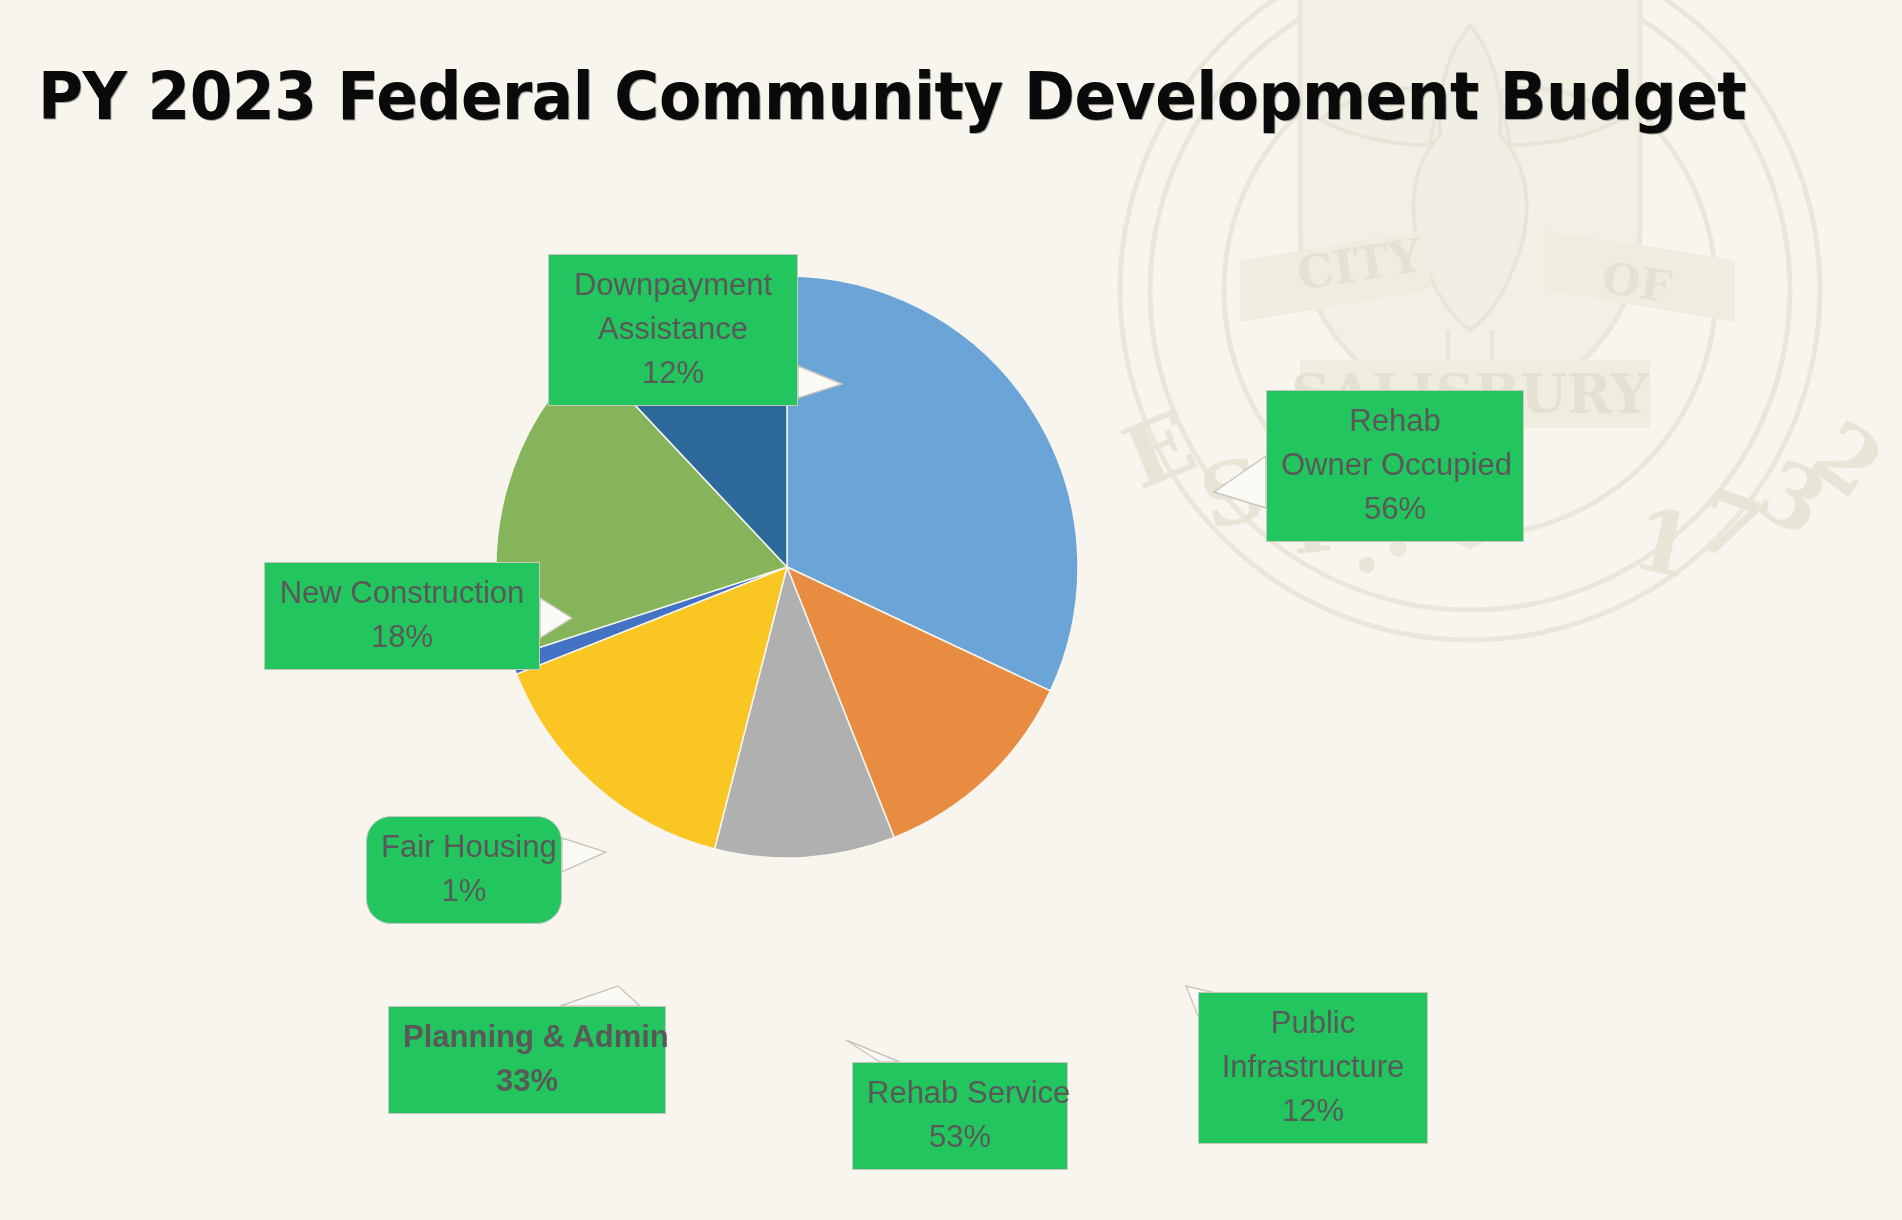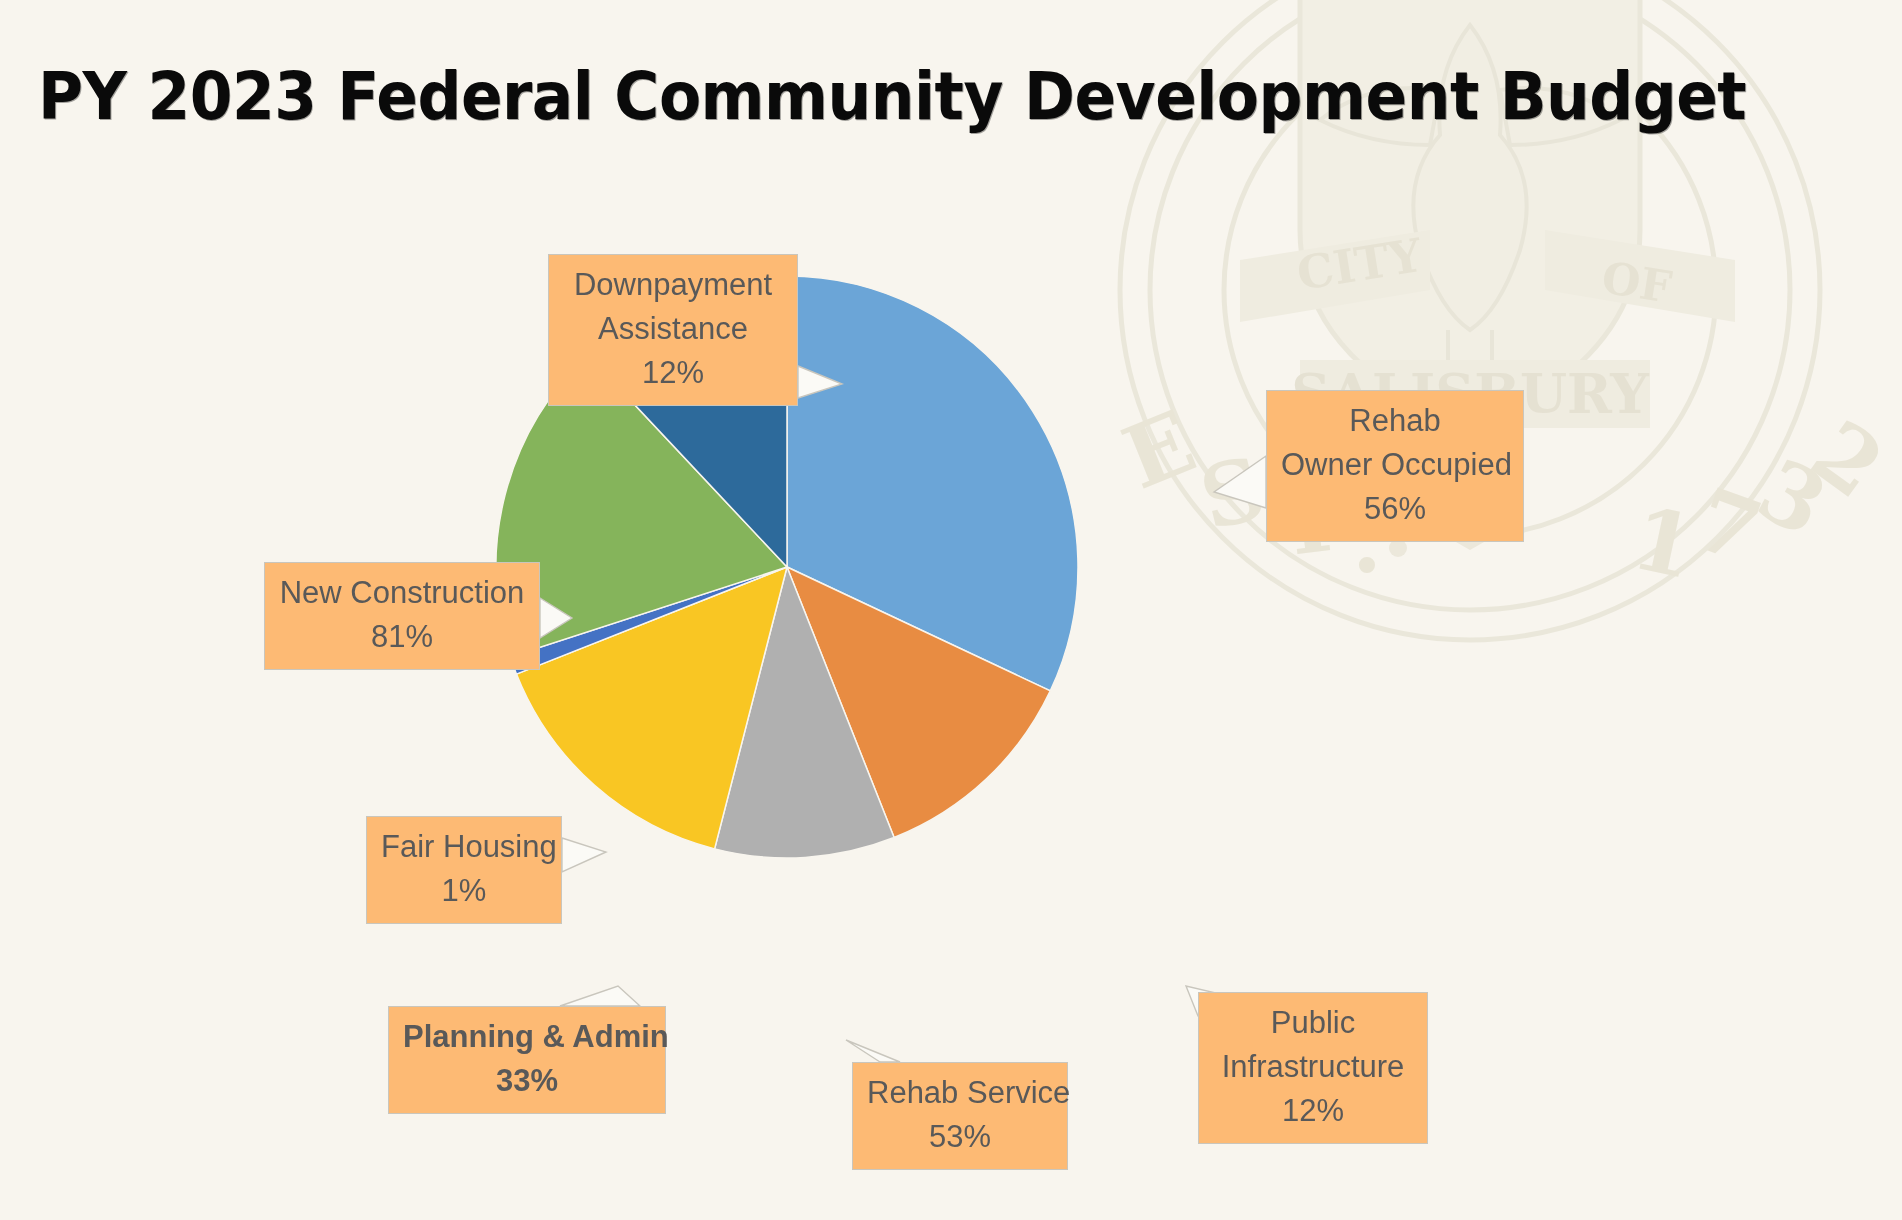--- a/index.html
+++ b/index.html
@@ -56,21 +56,21 @@
     position: absolute;
     left: 0; top: 0;
     width: 1902px; height: 1220px;
     pointer-events: none;
   }
   #pie-svg { display:block; width:1902px; height:1220px; }
 
   
   .callout {
     position: absolute;
-    background: #fdba74;
+    background: #22c55e;
     border: 1px solid #c9c6bd;
     color: #595959;
     font-family: "Liberation Sans", sans-serif;
     font-size: 31px;
     line-height: 44px;
     text-align: center;
     padding: 8px 14px 10px 14px;
     box-sizing: border-box;
     white-space: nowrap;
   }
@@ -82,21 +82,21 @@
     position: absolute;
     left: 0; top: 0;
     width: 1902px; height: 1220px;
     pointer-events: none;
   }
 
   
   #lbl-downpayment      { left: 548px;  top: 254px;  width: 250px; }
   #lbl-owner-rehab      { left: 1266px; top: 390px;  width: 258px; }
   #lbl-new-construction { left: 264px;  top: 562px;  width: 276px; }
-  #lbl-fair-housing     { left: 366px;  top: 816px;  width: 196px; }
+  #lbl-fair-housing     { left: 366px;  top: 816px;  width: 196px; border-radius: 25px; }
   #lbl-planning-admin   { left: 388px;  top: 1006px; width: 278px; font-weight: bold; }
   #lbl-public-service   { left: 852px;  top: 1062px; width: 216px; }
   #lbl-public-infra     { left: 1198px; top: 992px;  width: 230px; }
 </style>
 </head>
 <body>
 
 <div id="slide">
 
   <div id="watermark">
@@ -189,21 +189,21 @@
   </div>
 
   <div class="callout" id="lbl-owner-rehab">
     <span class="ln">Rehab</span>
     <span class="ln">Owner Occupied</span>
     <span class="pct">56%</span>
   </div>
 
   <div class="callout" id="lbl-new-construction">
     <span class="ln">New Construction</span>
-    <span class="pct">81%</span>
+    <span class="pct">18%</span>
   </div>
 
   <div class="callout" id="lbl-fair-housing">
     <span class="ln">Fair Housing</span>
     <span class="pct">1%</span>
   </div>
 
   <div class="callout" id="lbl-planning-admin">
     <span class="ln">Planning &amp; Admin</span>
     <span class="pct">33%</span>

